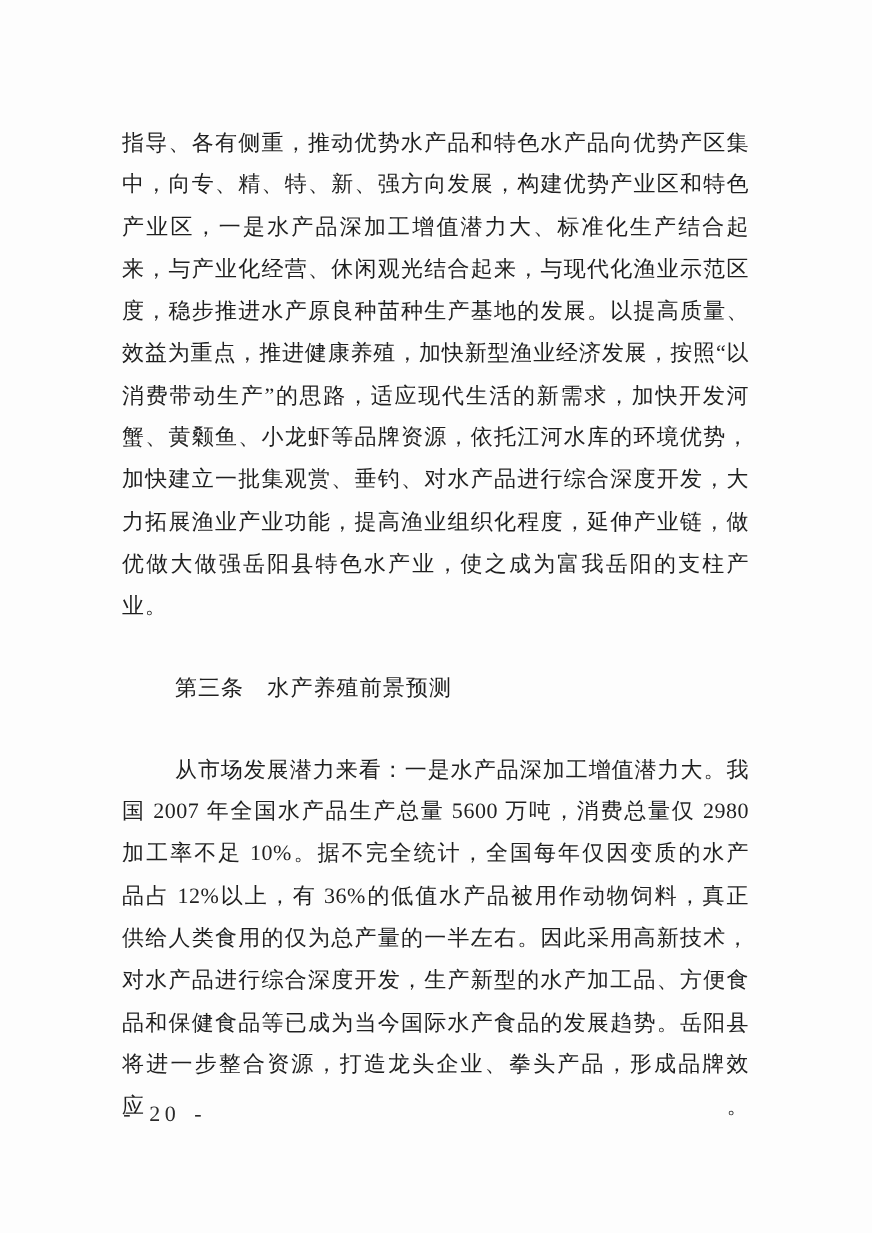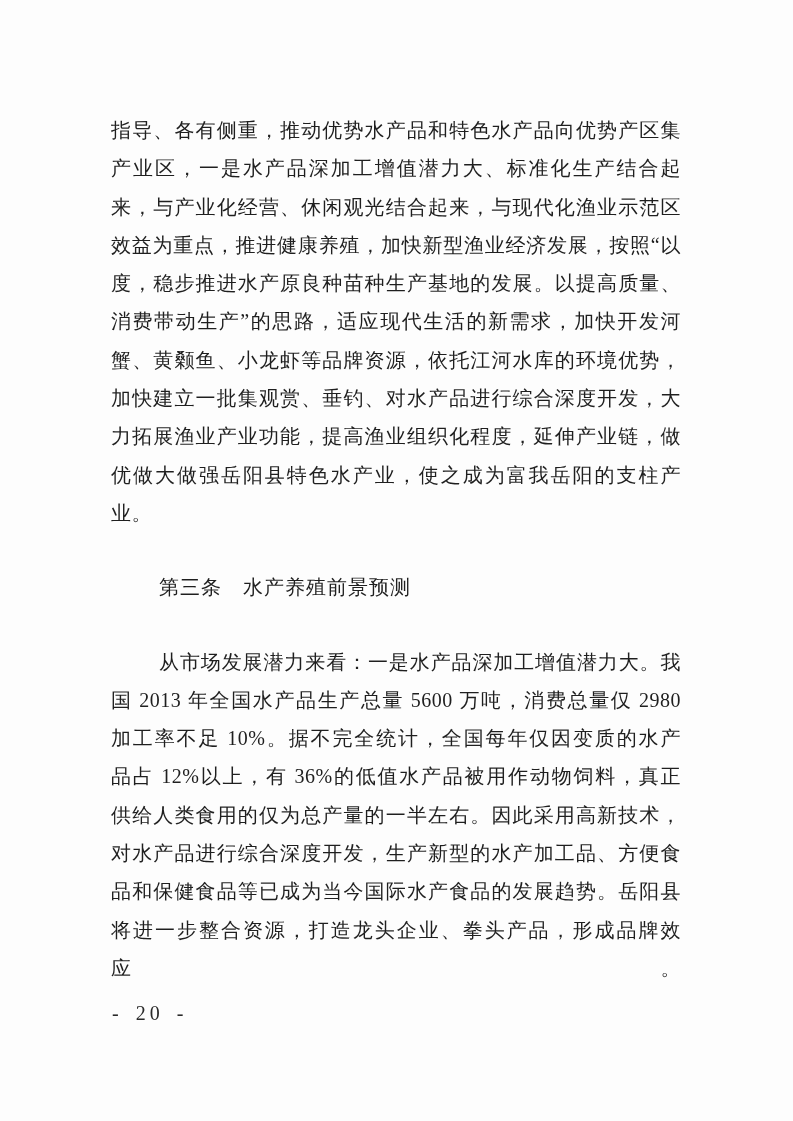--- a/index.html
+++ b/index.html
@@ -51,33 +51,34 @@
     letter-spacing: 4px;
     word-spacing: 4px;
   }
 </style>
 </head>
 <body>
 
 <div class="page">
   <div class="text-block">
       <div class="line">指导、各有侧重，推动优势水产品和特色水产品向优势产区集</div>
+      <div class="line">中，向专、精、特、新、强方向发展，构建优势产业区和特色</div>
       <div class="line">产业区，一是水产品深加工增值潜力大、标准化生产结合起</div>
       <div class="line">来，与产业化经营、休闲观光结合起来，与现代化渔业示范区</div>
+      <div class="line">度，稳步推进水产原良种苗种生产基地的发展。以提高质量、</div>
       <div class="line">效益为重点，推进健康养殖，加快新型渔业经济发展，按照“以</div>
-      <div class="line">度，稳步推进水产原良种苗种生产基地的发展。以提高质量、</div>
       <div class="line">消费带动生产”的思路，适应现代生活的新需求，加快开发河</div>
       <div class="line">蟹、黄颡鱼、小龙虾等品牌资源，依托江河水库的环境优势，</div>
       <div class="line">加快建立一批集观赏、垂钓、对水产品进行综合深度开发，大</div>
       <div class="line">力拓展渔业产业功能，提高渔业组织化程度，延伸产业链，做</div>
       <div class="line">优做大做强岳阳县特色水产业，使之成为富我岳阳的支柱产</div>
       <div class="line no-just">业。</div>
       <div class="line no-just indent heading">第三条　水产养殖前景预测</div>
       <div class="line indent">从市场发展潜力来看：一是水产品深加工增值潜力大。我</div>
-      <div class="line">国 2013 年全国水产品生产总量 5600 万吨，消费总量仅 2980</div>
+      <div class="line">国 2007 年全国水产品生产总量 5600 万吨，消费总量仅 2980</div>
       <div class="line">加工率不足 10%。据不完全统计，全国每年仅因变质的水产</div>
       <div class="line">品占 12%以上，有 36%的低值水产品被用作动物饲料，真正</div>
       <div class="line">供给人类食用的仅为总产量的一半左右。因此采用高新技术，</div>
       <div class="line">对水产品进行综合深度开发，生产新型的水产加工品、方便食</div>
       <div class="line">品和保健食品等已成为当今国际水产食品的发展趋势。岳阳县</div>
       <div class="line">将进一步整合资源，打造龙头企业、拳头产品，形成品牌效应。</div>
     </div>
   <div class="page-number">- 20 -</div>
 </div>
 

